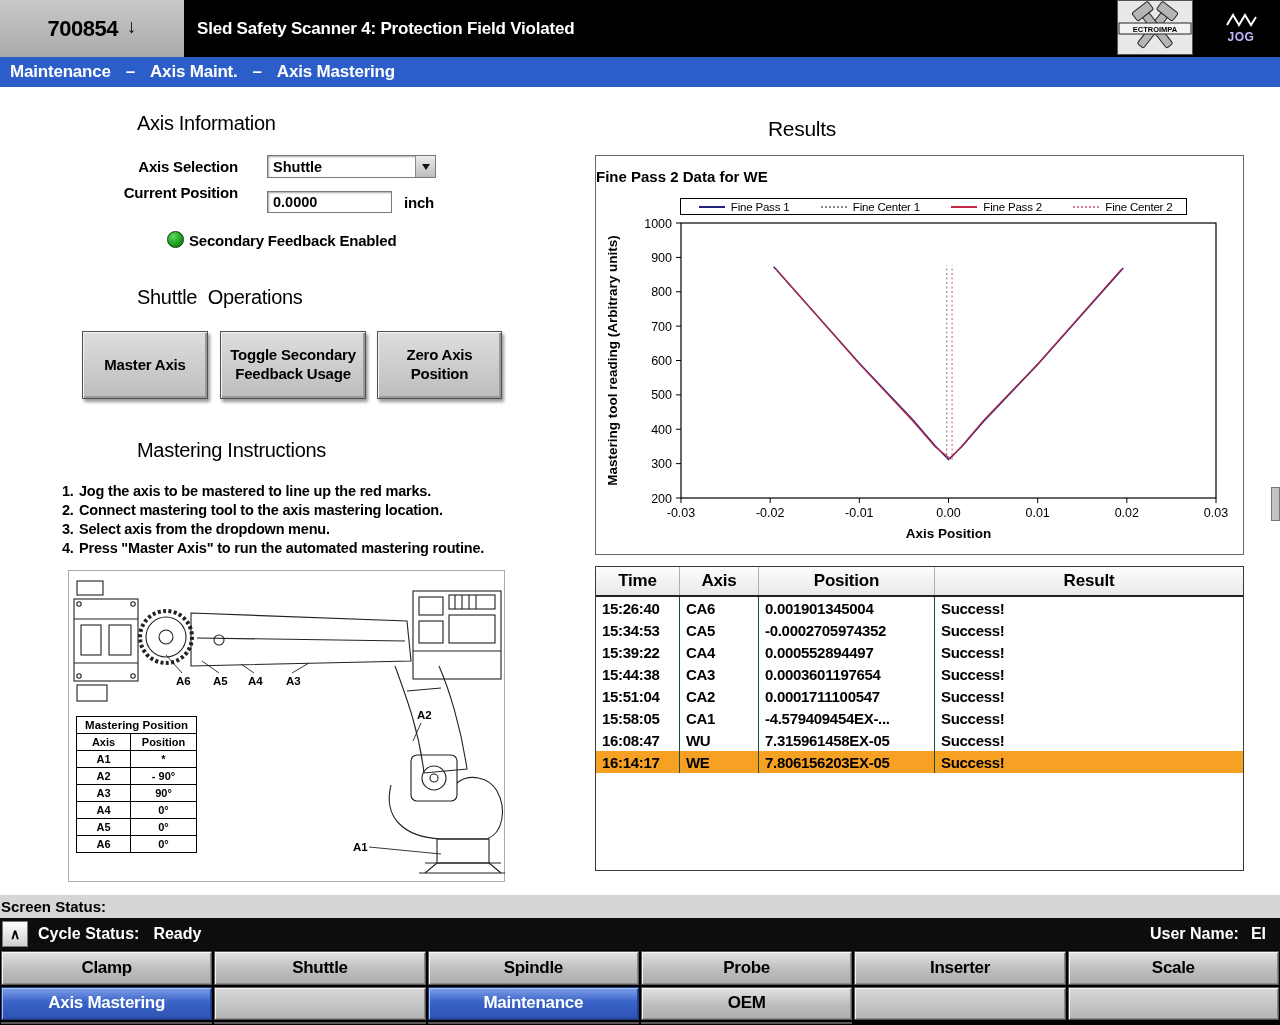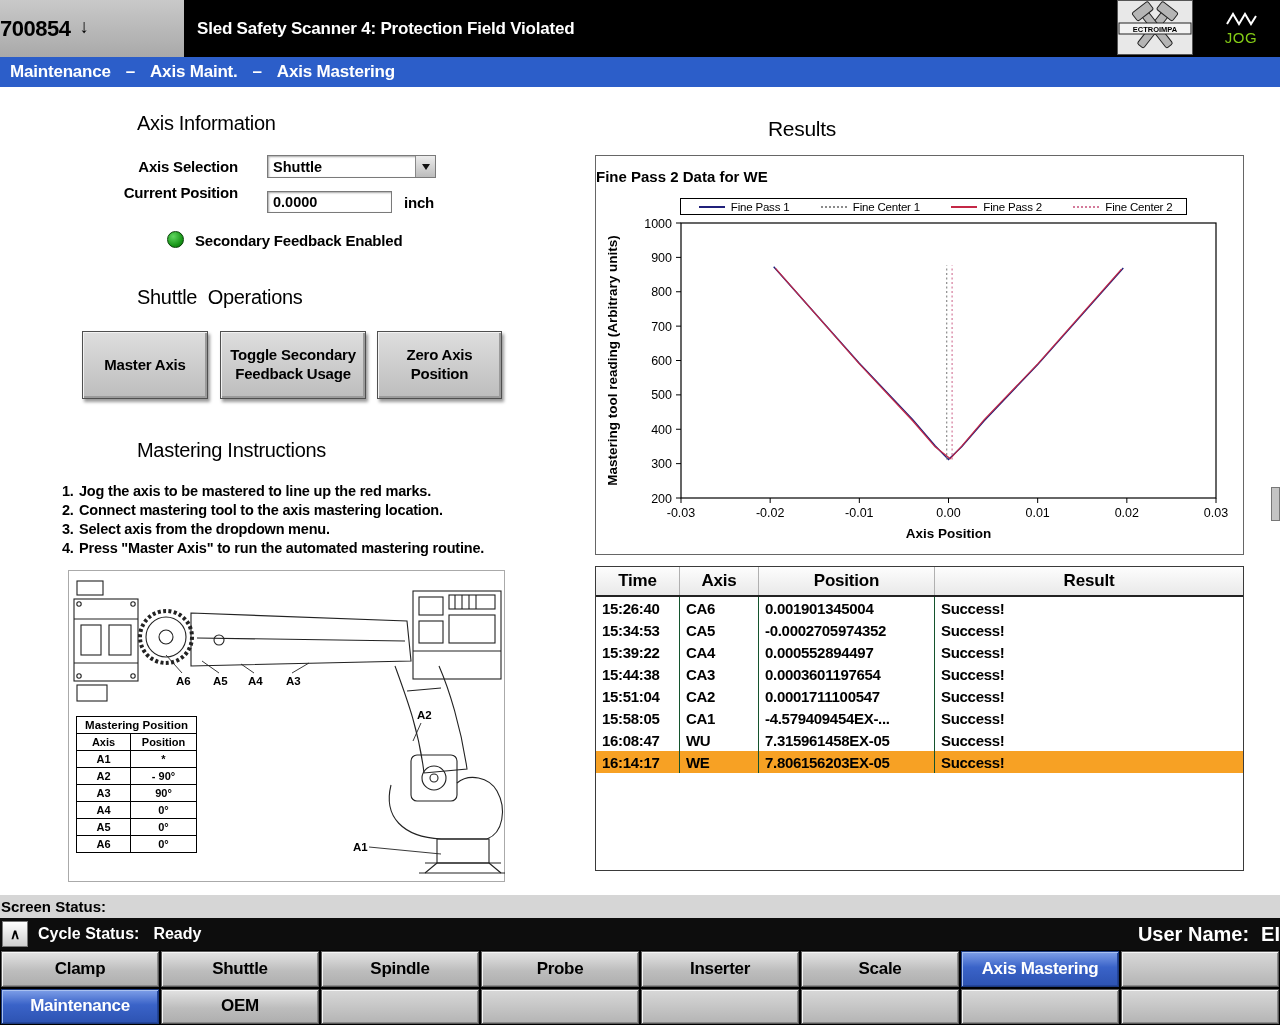--- a/index.html
+++ b/index.html
@@ -1,27 +1,27 @@
 <!DOCTYPE html>
 <html><head>
 <meta charset="utf-8">
 <style>
 *{margin:0;padding:0;box-sizing:border-box}
 html,body{width:1280px;height:1025px}
 body{position:relative;font-family:"Liberation Sans",sans-serif;background:#fff;overflow:hidden;color:#000}
 
 
 #topbar{position:absolute;left:0;top:0;width:1280px;height:57px;background:#000}
-#alarm-box{position:absolute;left:0;top:0;width:186px;height:57px;background:linear-gradient(180deg,#c9c9c9,#a9a9a9);display:flex;align-items:center;gap:9px;border-right:2px solid #000}
+#alarm-box{position:absolute;left:0;top:0;width:186px;height:57px;background:linear-gradient(180deg,#c9c9c9,#a9a9a9);display:flex;align-items:center;justify-content:center;gap:9px;border-right:2px solid #000}
 #alarm-num{font-size:22px;font-weight:bold;letter-spacing:-0.5px}
 #alarm-arrow{font-size:19px;font-weight:bold;position:relative;top:-2px}
 #alarm-text{position:absolute;left:197px;top:0;height:57px;display:flex;align-items:center;color:#fff;font-weight:bold;font-size:17px;letter-spacing:-0.2px}
 #logo-box{position:absolute;left:1117px;top:0;width:76px;height:55px;background:#e8e8e8;border:1px solid #555;overflow:hidden}
 #jog-box{position:absolute;left:1212px;top:2px;width:58px;height:52px;background:#000;display:flex;flex-direction:column;align-items:center;justify-content:center;gap:2px}
-#jog-label{color:#84cc16;font-weight:normal;font-size:15px;letter-spacing:.5px}
+#jog-label{color:#c4b5fd;font-weight:bold;font-size:12px;letter-spacing:.5px}
 
 
 #breadcrumb{position:absolute;left:0;top:57px;width:1280px;height:30px;background:#2c5ec9;display:flex;align-items:center;gap:15px;padding-left:10px;color:#fff;font-weight:bold;font-size:17px;letter-spacing:-0.2px}
 
 
 .sec-title{position:absolute;width:300px;text-align:left;font-weight:normal;font-size:20px;letter-spacing:-0.3px;white-space:pre}
 #title-axis-info{left:137px;top:112px}
 #title-operations{left:137px;top:286px}
 #title-instructions{left:137px;top:439px}
 #title-results{left:768px;top:117px;font-size:21px}
@@ -30,21 +30,21 @@
 .form-label{position:absolute;font-weight:bold;font-size:15px;letter-spacing:-0.2px}
 #lbl-axis-selection{left:98px;top:158px;width:140px;text-align:right}
 #lbl-current-position{left:90px;top:184px;width:148px;text-align:right}
 #lbl-inch{left:404px;top:194px}
 #dropdown{position:absolute;left:267px;top:155px;width:169px;height:23px;background:#fff;border:1px solid #7a7a7a;box-shadow:inset 1px 1px 2px rgba(0,0,0,.35);display:flex;align-items:center}
 #dropdown .val{flex:1;padding-left:5px;font-weight:bold;font-size:14.5px}
 #dropdown .btn{width:20px;height:100%;background:linear-gradient(180deg,#ececec,#bcbcbc);border-left:1px solid #888;display:flex;align-items:center;justify-content:center}
 .dd-arrow{width:0;height:0;border-left:4px solid transparent;border-right:4px solid transparent;border-top:6px solid #111}
 #pos-input{position:absolute;left:267px;top:191px;width:125px;height:22px;background:#fff;border:1px solid #7a7a7a;box-shadow:inset 1px 1px 2px rgba(0,0,0,.35);font-weight:bold;font-size:14.5px;display:flex;align-items:center;padding-left:5px}
 #led{position:absolute;left:167px;top:231px;width:17px;height:17px;border-radius:50%;background:radial-gradient(circle at 35% 30%,#5fd75f,#169416 65%,#0c660c);border:1px solid #063f06}
-#lbl-feedback{left:195px;top:232px}
+#lbl-feedback{left:189px;top:232px}
 
 
 .op-btn{position:absolute;top:331px;height:68px;background:linear-gradient(180deg,#dedede,#bdbdbd);border:1px solid #4f4f4f;box-shadow:inset 1px 1px 0 #f2f2f2,inset -2px -2px 0 #9a9a9a,2px 3px 3px rgba(0,0,0,.4);display:flex;align-items:center;justify-content:center;text-align:center;font-weight:bold;font-size:15px;line-height:1.25;padding:4px;letter-spacing:-0.2px}
 #btn-master{left:82px;width:126px}
 #btn-toggle{left:220px;width:146px}
 #btn-zero{left:377px;width:125px}
 
 
 #instructions{position:absolute;left:62px;top:482px}
 .instr-row{display:flex;font-weight:bold;font-size:14.5px;line-height:19px;letter-spacing:-0.2px}
@@ -80,23 +80,23 @@
 .rt-cell:last-child{border-right:none}
 .rt-row.hl{background:#f7a124}
 
 
 #edge-tab{position:absolute;left:1271px;top:487px;width:9px;height:34px;background:#c4c4c4;border:1px solid #777}
 #screen-status{position:absolute;left:0;top:895px;width:1280px;height:23px;background:#d6d6d6;display:flex;align-items:center;padding-left:1px;font-weight:bold;font-size:15px}
 #cycle-bar{position:absolute;left:0;top:918px;width:1280px;height:32px;background:#0d0d0d;display:flex;align-items:center;color:#fff}
 #collapse-btn{position:absolute;left:2px;top:3px;width:26px;height:26px;background:linear-gradient(180deg,#fff,#cfcfcf);border:1px solid #777;display:flex;align-items:center;justify-content:center;font-weight:bold;font-size:14px;color:#000}
 #cycle-label{margin-left:38px;font-weight:bold;font-size:16px}
 #cycle-value{margin-left:14px;font-weight:bold;font-size:16px}
-#user-area{margin-left:auto;display:flex;gap:12px;font-size:20px;font-weight:bold}
-
-#nav{position:absolute;left:0;top:950px;width:1280px;height:75px;background:#000;display:grid;grid-template-columns:repeat(8,1fr);grid-template-rows:1fr 1fr;gap:2px;padding:1px}
+#user-area{margin-left:auto;margin-right:14px;display:flex;gap:12px;font-size:16px;font-weight:bold}
+
+#nav{position:absolute;left:0;top:950px;width:1280px;height:75px;background:#000;display:grid;grid-template-columns:repeat(6,1fr);grid-template-rows:1fr 1fr;gap:2px;padding:1px}
 .navbtn{background:linear-gradient(180deg,#e3e3e3,#bdbdbd 55%,#aeaeae);border:1px solid #585858;box-shadow:inset 1px 1px 0 #f6f6f6,inset -1px -1px 0 #8a8a8a;display:flex;align-items:center;justify-content:center;font-weight:bold;font-size:17px;letter-spacing:-0.3px}
 .navbtn.active{background:linear-gradient(180deg,#7e9fe8,#3a63c8 45%,#2d53b2);color:#fff;border-color:#1c3a80;box-shadow:inset 1px 1px 0 #a8c0f0,inset -1px -1px 0 #24459a}
 .navbtn.empty{background:linear-gradient(180deg,#d8d8d8,#b4b4b4)}
 </style>
 </head>
 <body>
 
 <div id="topbar">
   <div id="alarm-box">
     <span id="alarm-num">700854</span>

